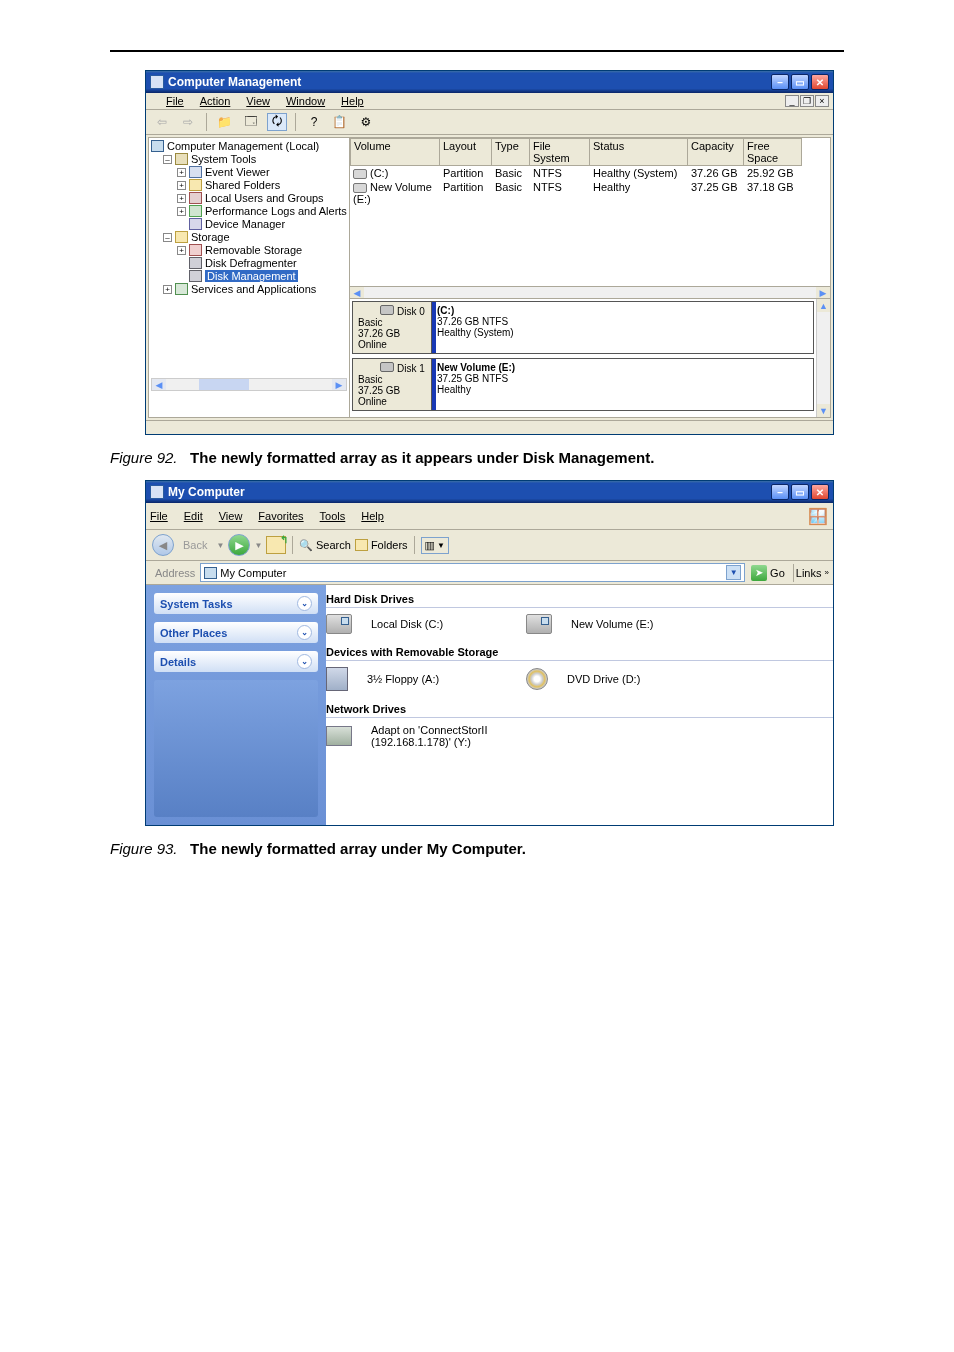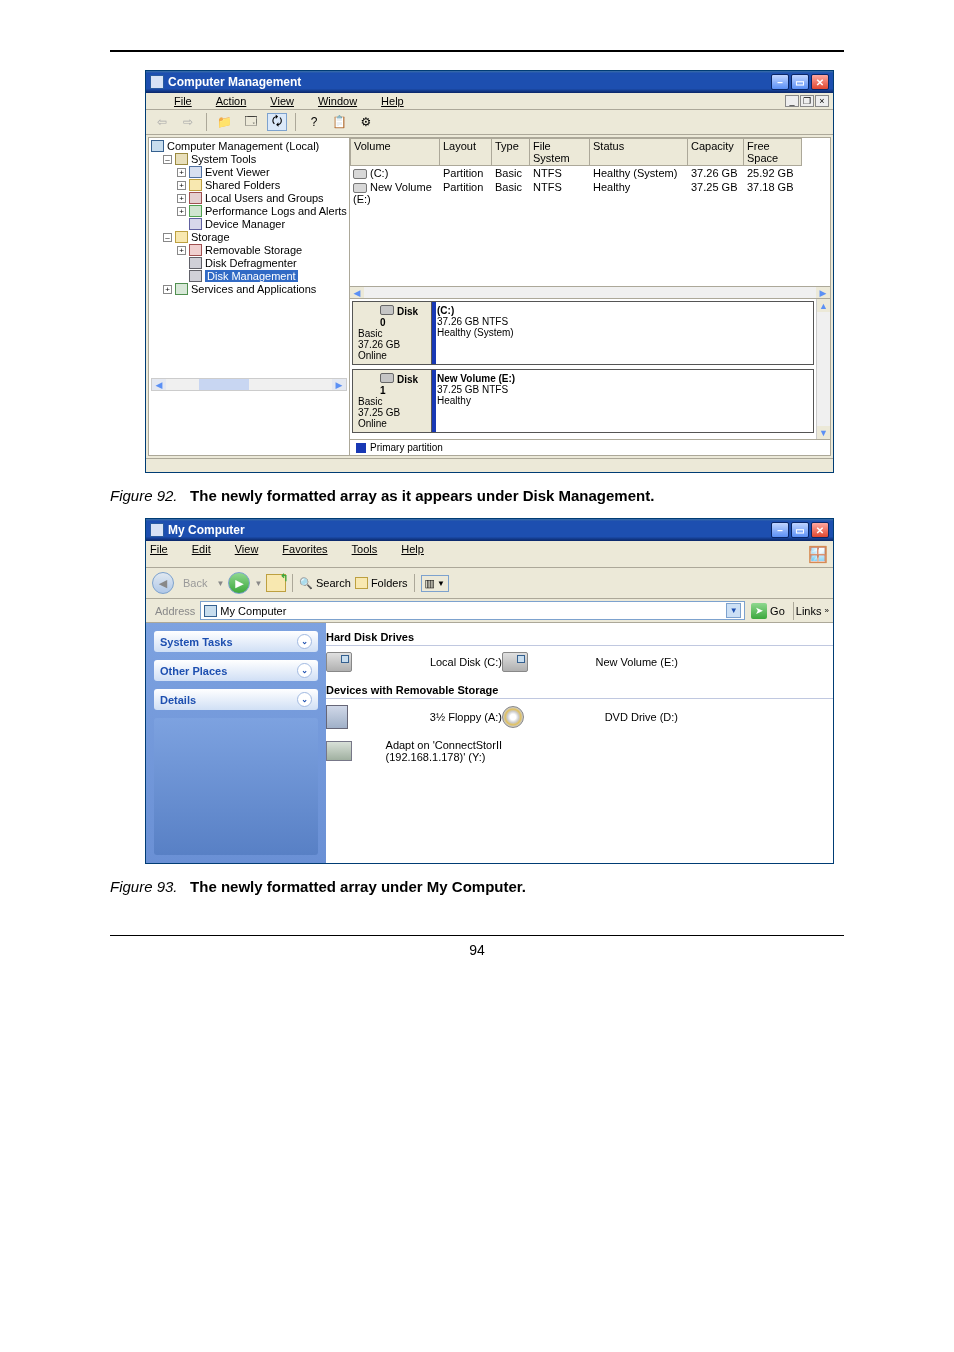--- a/index.html
+++ b/index.html
@@ -13,21 +13,21 @@
   .body-text { text-align:justify; margin:10px 20px 12px 30px; line-height:1.35; font-size:15px; }
   .pagenum { text-align:center; margin-top:40px; border-top:1px solid #000; padding-top:6px; font-size:14px; }
 
   
   .xp-window { border:1px solid #003c74; margin:0 10px 6px 35px; font-family:Tahoma,Arial,sans-serif; font-size:11px; background:#ece9d8; }
   .titlebar { height:22px; background:linear-gradient(#3a6ea5,#1d4fb0 10%,#1d4fb0 80%,#0a2666); color:#fff; display:flex; align-items:center; padding:0 4px; font-weight:bold; font-size:12px; }
   .titlebar .tb-icon { width:14px; height:14px; background:#d8e3f5; border:1px solid #2a5ca0; margin-right:4px; display:inline-block; }
   .titlebar .spacer { flex:1; }
   .win-btn { width:18px; height:16px; background:linear-gradient(#c0d4ff,#5b90f5); border:1px solid #0a2666; border-radius:2px; margin-left:2px; display:flex; align-items:center; justify-content:center; font-size:10px; color:#fff; font-weight:bold; }
   .win-btn.close { background:linear-gradient(#ffa7a0,#e04830); }
-  .menubar { background:#ece9d8; border-bottom:1px solid #aca899; padding:2px 4px; display:flex; gap:24px; align-items:flex-start; font-size:11px; }
+  .menubar { background:#ece9d8; border-bottom:1px solid #aca899; padding:2px 4px; display:flex; gap:16px; align-items:center; font-size:11px; }
   .mdi-restore { margin-left:auto; display:flex; gap:1px; }
   .mdi-btn { width:14px; height:12px; border:1px solid #888; background:#eee; font-size:9px; display:flex; align-items:center; justify-content:center; }
   .toolbar { background:#ece9d8; border-bottom:1px solid #aca899; padding:3px 6px; display:flex; align-items:center; gap:6px; }
   .tb-sep { width:1px; height:18px; background:#aca899; margin:0 2px; }
   .tb-icobtn { width:20px; height:18px; display:flex; align-items:center; justify-content:center; border:1px solid transparent; font-size:12px; }
 
   .mgmt-body { display:flex; background:#fff; border:1px solid #aca899; margin:2px; }
   .tree-pane { width:201px; border-right:1px solid #aca899; padding:2px; overflow:hidden; }
   .tree-pane .hscroll { height:13px; background:#ece9d8; border:1px solid #ccc; display:flex; margin-top:2px; }
   .tree-pane .hscroll .arrow { width:14px; background:#e4e8f1; display:flex; align-items:center; justify-content:center; font-size:9px; color:#5b90f5; }
@@ -57,21 +57,21 @@
   .vol-row div { padding:1px 3px; }
   .volicon { display:inline-block; width:14px; height:10px; background:#d8d8d8; border:1px solid #777; border-radius:2px; margin-right:3px; vertical-align:middle; }
   .splitter-h { height:13px; display:flex; border-top:1px solid #aca899; border-bottom:1px solid #aca899; background:#ece9d8; }
   .splitter-h .arrow { width:14px; display:flex; align-items:center; justify-content:center; font-size:9px; color:#5b90f5; }
   .splitter-h .track { flex:1; background:#f0f0f0; }
 
   .disk-pane { flex:1; display:flex; }
   .disk-col { flex:1; padding:2px; }
   .disk-row { display:flex; margin-bottom:4px; }
   .disk-head { width:80px; border:1px solid #555; background:#ece9d8; padding:3px 5px; font-size:10px; }
-  .disk-head .dname { font-weight:bold;padding-left:22px; }
+  .disk-head .dname { font-weight:normal;padding-left:22px; }
   .disk-head .dicon { display:inline-block; width:14px; height:10px; background:#c5c5c5; border:1px solid #666; border-radius:2px; margin-right:3px; }
   .disk-part { flex:1; border:1px solid #555; border-left:none; padding:3px 5px; background:#fff; font-size:10px; position:relative; }
   .disk-part::before { content:""; position:absolute; left:0; top:0; bottom:0; width:4px; background:#1838b4; }
   .disk-part .pname { font-weight:bold; }
   .disk-pane .vscroll { width:14px; background:#ece9d8; border-left:1px solid #ccc; display:flex; flex-direction:column; }
   .disk-pane .vscroll .arrow { height:13px; display:flex; align-items:center; justify-content:center; font-size:9px; color:#5b90f5; }
   .disk-pane .vscroll .track { flex:1; background:#f0f0f0; }
   .legend-bar { border-top:1px solid #aca899; padding:2px 6px; font-size:10px; display:flex; align-items:center; gap:4px; }
   .legend-swatch { width:10px; height:10px; background:#1838b4; display:inline-block; }
   .status-line { height:14px; border-top:1px solid #aca899; background:#ece9d8; }
@@ -94,21 +94,21 @@
   .mc-body { display:flex; background:#fff; height:240px; }
   .side-panel { width:180px; background:linear-gradient(#7da2e0,#6a90d5); padding:8px; display:flex; flex-direction:column; gap:8px; }
   .side-section { background:#eef3fd; border-radius:3px; overflow:hidden; }
   .side-hdr { background:linear-gradient(#fff,#d0dff5); color:#1d4fb0; font-weight:bold; font-size:11px; padding:3px 6px; display:flex; align-items:center; }
   .side-hdr .chev { margin-left:auto; width:15px; height:15px; border-radius:50%; background:#fff; border:1px solid #a0b8e0; display:flex; align-items:center; justify-content:center; font-size:8px; color:#1d4fb0; }
   .side-fill { flex:1; background:linear-gradient(#7da2e0,#5880c5); border-radius:3px; }
 
   .mc-content { flex:1; padding:6px 0; font-size:11px; }
   .sect-hdr { font-weight:bold; padding:2px 0; border-bottom:1px solid #c0c8e0; margin-bottom:6px; }
   .item-row { display:flex; margin-bottom:10px; }
-  .fs-item { display:flex; align-items:center; gap:19px; width:176px;justify-content:space-between; }
+  .fs-item { display:flex; align-items:center; gap:19px; width:200px; }
   .hdd-ico { width:26px; height:20px; background:linear-gradient(#e0e0e0,#b0b0b0); border:1px solid #888; border-radius:2px; position:relative; }
   .hdd-ico::after { content:""; position:absolute; right:2px; top:2px; width:6px; height:6px; background:#c8ddee; border:1px solid #35608f; }
   .floppy-ico { width:22px; height:24px; background:linear-gradient(#d0d8e8,#a0b0c8); border:1px solid #667; }
   .dvd-ico { width:22px; height:22px; border-radius:50%; background:radial-gradient(circle,#fff 20%,#cdcdcd 40%,#e0c060 55%,#cdcdcd 70%); border:1px solid #888; position:relative; }
   .net-ico { width:26px; height:20px; background:linear-gradient(#d8e0d8,#a0b0a0); border:1px solid #778; position:relative; }
 
   .ie-toolbar-end { margin-left:auto; width:22px; height:22px; display:flex; align-items:center; justify-content:center; }
   .winflag { font-size:16px; }
 </style>
 </head>
@@ -289,24 +289,20 @@
                 <div>Healthy</div>
               </div>
             </div>
           </div>
           <div class="vscroll">
               <span class="arrow">▲</span>
               <span class="track"></span>
               <span class="arrow">▼</span>
             </div>
         </div>
-        <div class="legend-bar">
-          <span class="legend-swatch"></span>
-          <span>Primary partition</span>
-        </div>
       </div>
     </div>
     <div class="status-line"></div>
   </div>
 
   <div class="caption">
     <span class="fig-label">Figure 92.</span>&nbsp;&nbsp;
     <span class="fig-title">The newly formatted array as it appears under Disk Management.</span>
   </div>
 
@@ -412,29 +408,29 @@
         <div class="item-row">
           <div class="fs-item">
               <span class="floppy-ico"></span>
               <span>3½ Floppy (A:)</span>
             </div>
           <div class="fs-item">
               <span class="dvd-ico"></span>
               <span>DVD Drive (D:)</span>
             </div>
         </div>
+        <div class="sect-hdr">Network Drives</div>
         <div class="item-row">
           <div class="fs-item">
               <span class="net-ico"></span>
               <span><span>Adapt on 'ConnectStorII</span><br><span>(192.168.1.178)' (Y:)</span></span>
             </div>
         </div>
       </div>
     </div>
   </div>
 
   <div class="caption">
     <span class="fig-label">Figure 93.</span>&nbsp;&nbsp;
     <span class="fig-title">The newly formatted array under My Computer.</span>
   </div>
 
-  <div class="pagenum">94</div>
 </div>
 
 </body></html>

